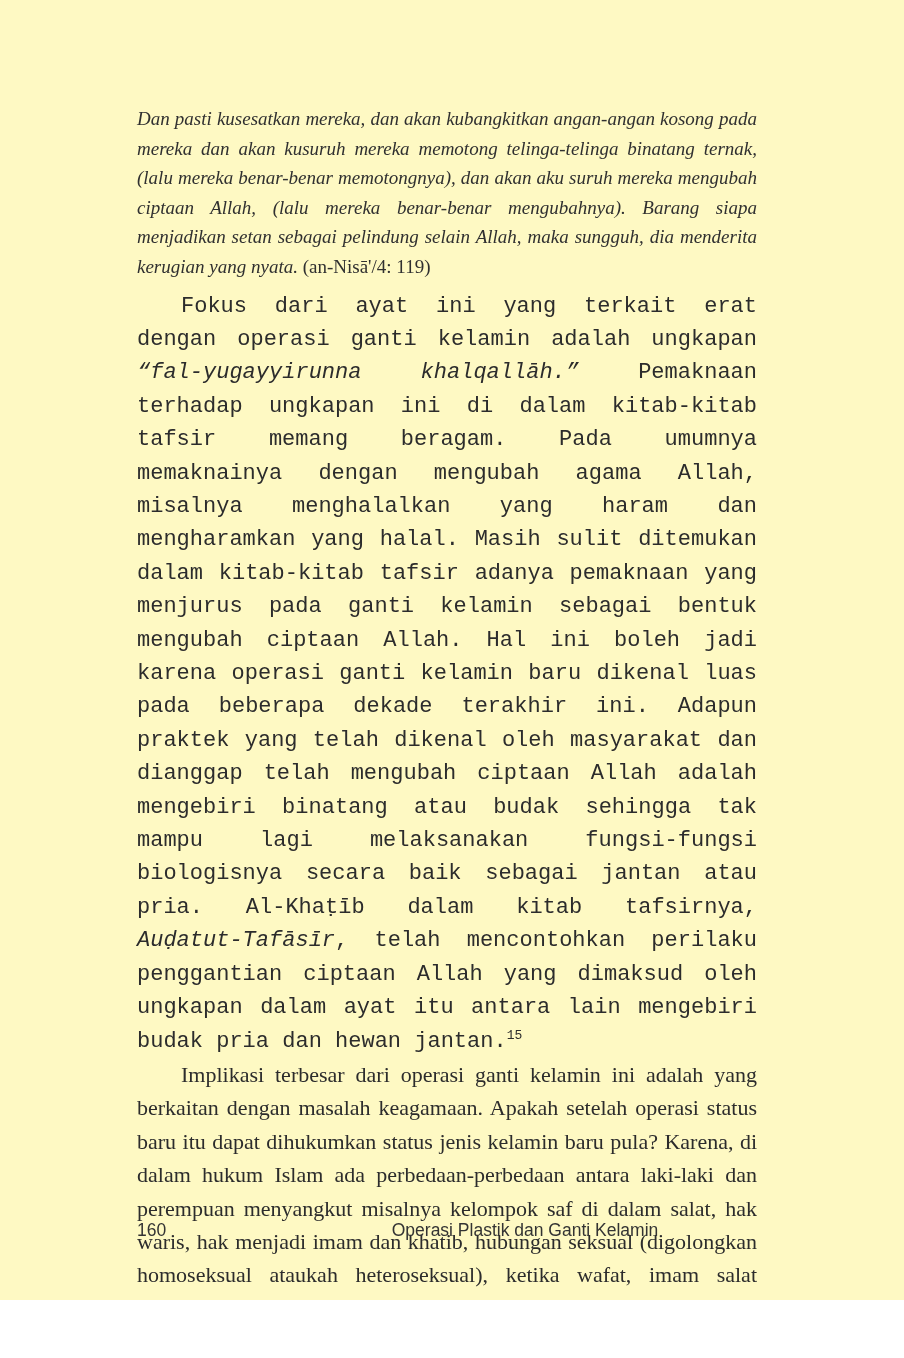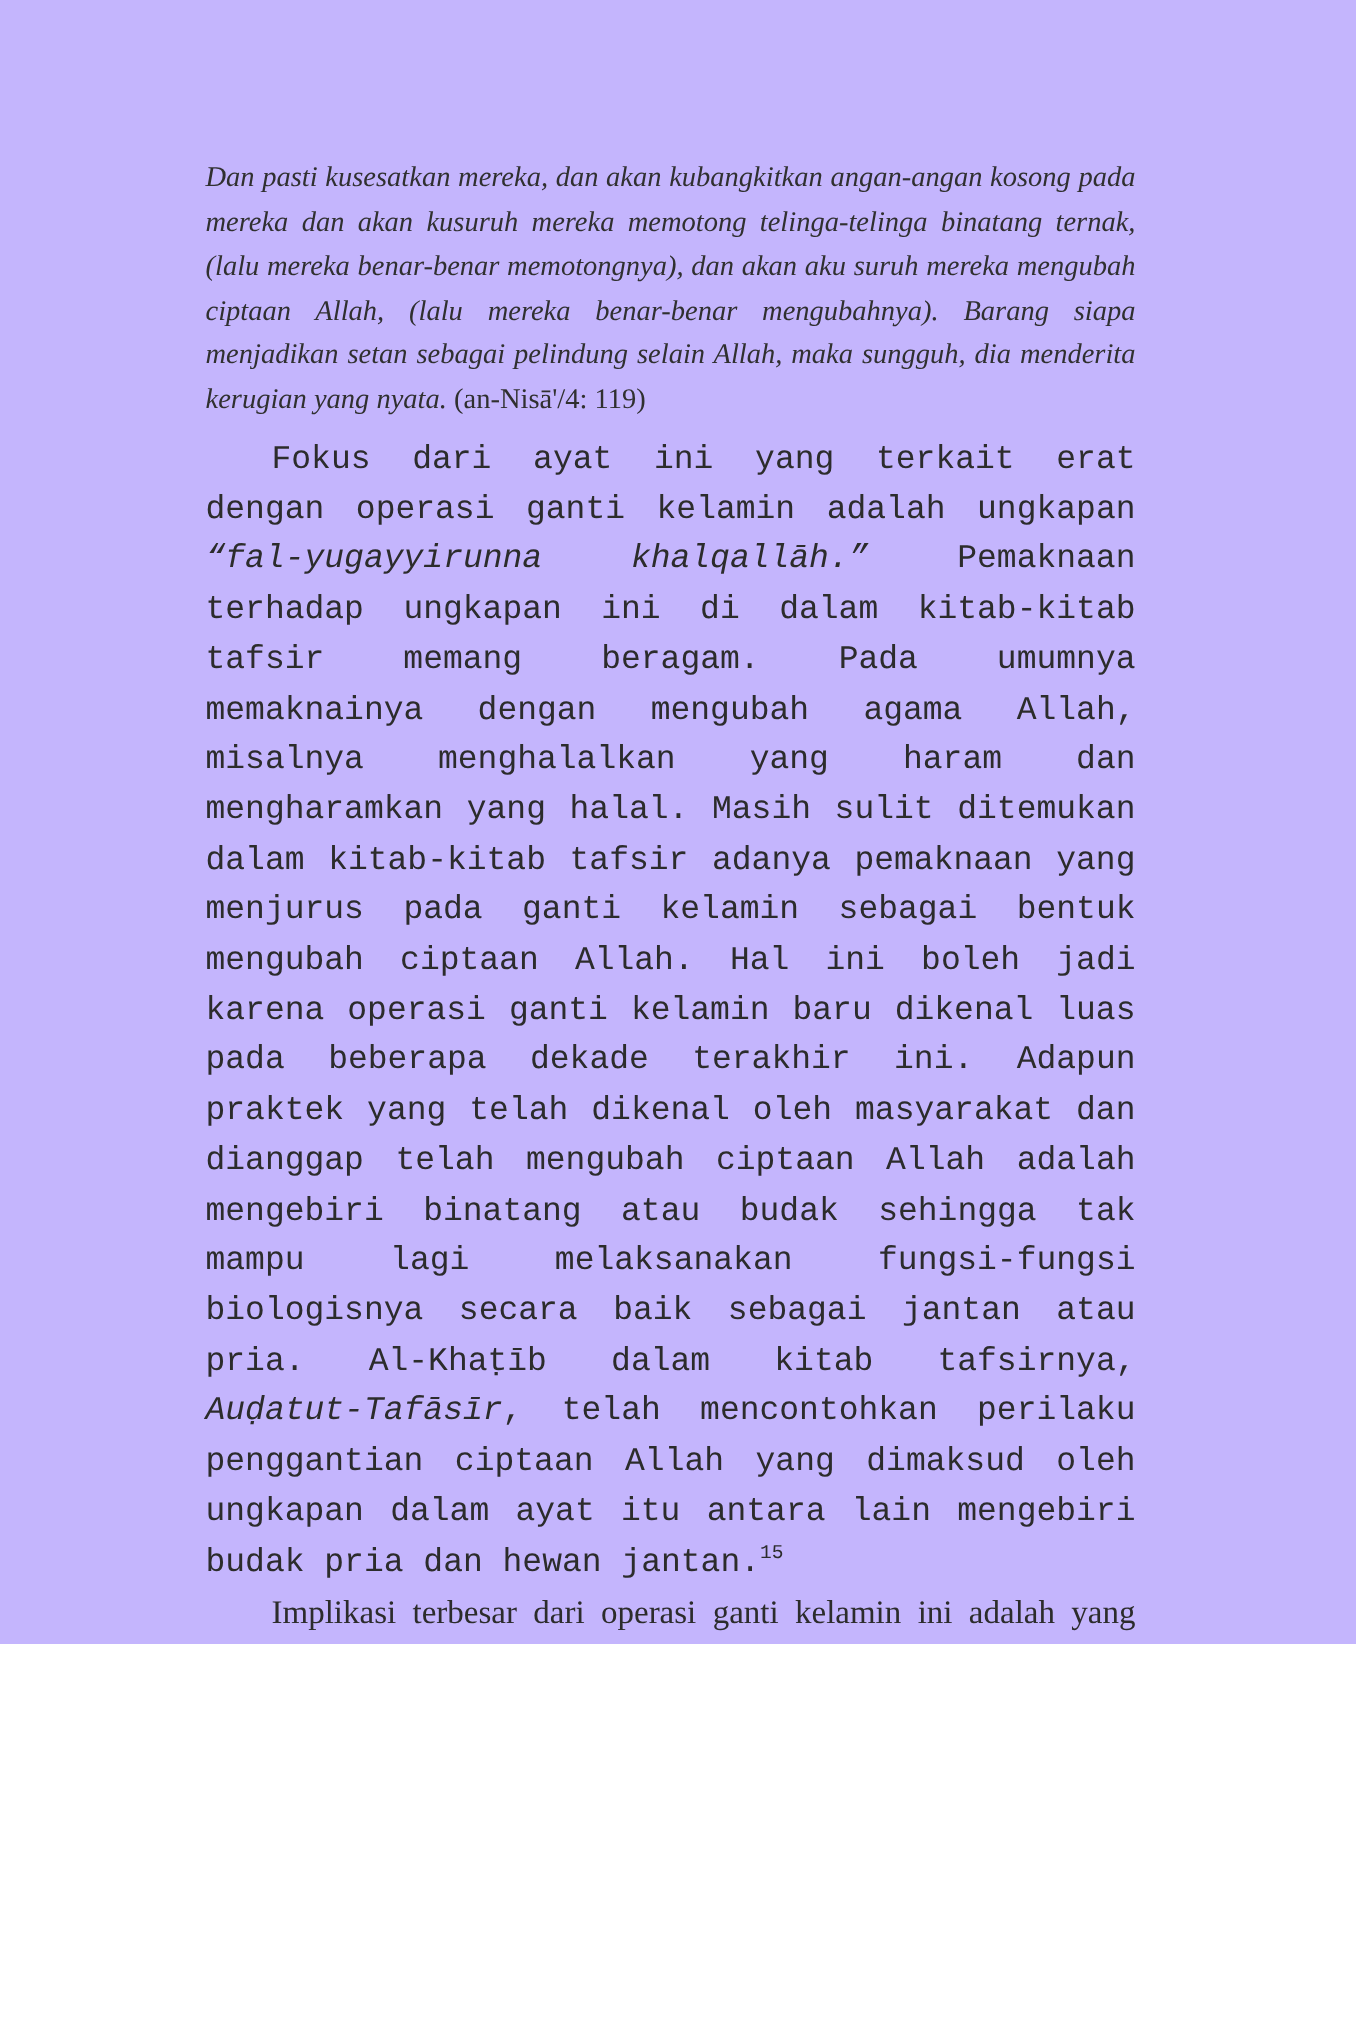--- a/index.html
+++ b/index.html
@@ -6,22 +6,22 @@
   html, body { background: #ffffff; }
   body {
     width: 904px;
     height: 1358px;
     position: relative;
     font-family: "Liberation Serif", serif;
   }
   .page {
     position: relative;
     width: 904px;
-    height: 1096px;
-    background: #c4b5fd;
+    height: 1300px;
+    background: #fef9c3;
     overflow: hidden;
     color: #2d2d2d;
   }
   .text-block {
     position: absolute;
     left: 137px;
     top: 0;
     width: 620px;
   }
   .quote {

